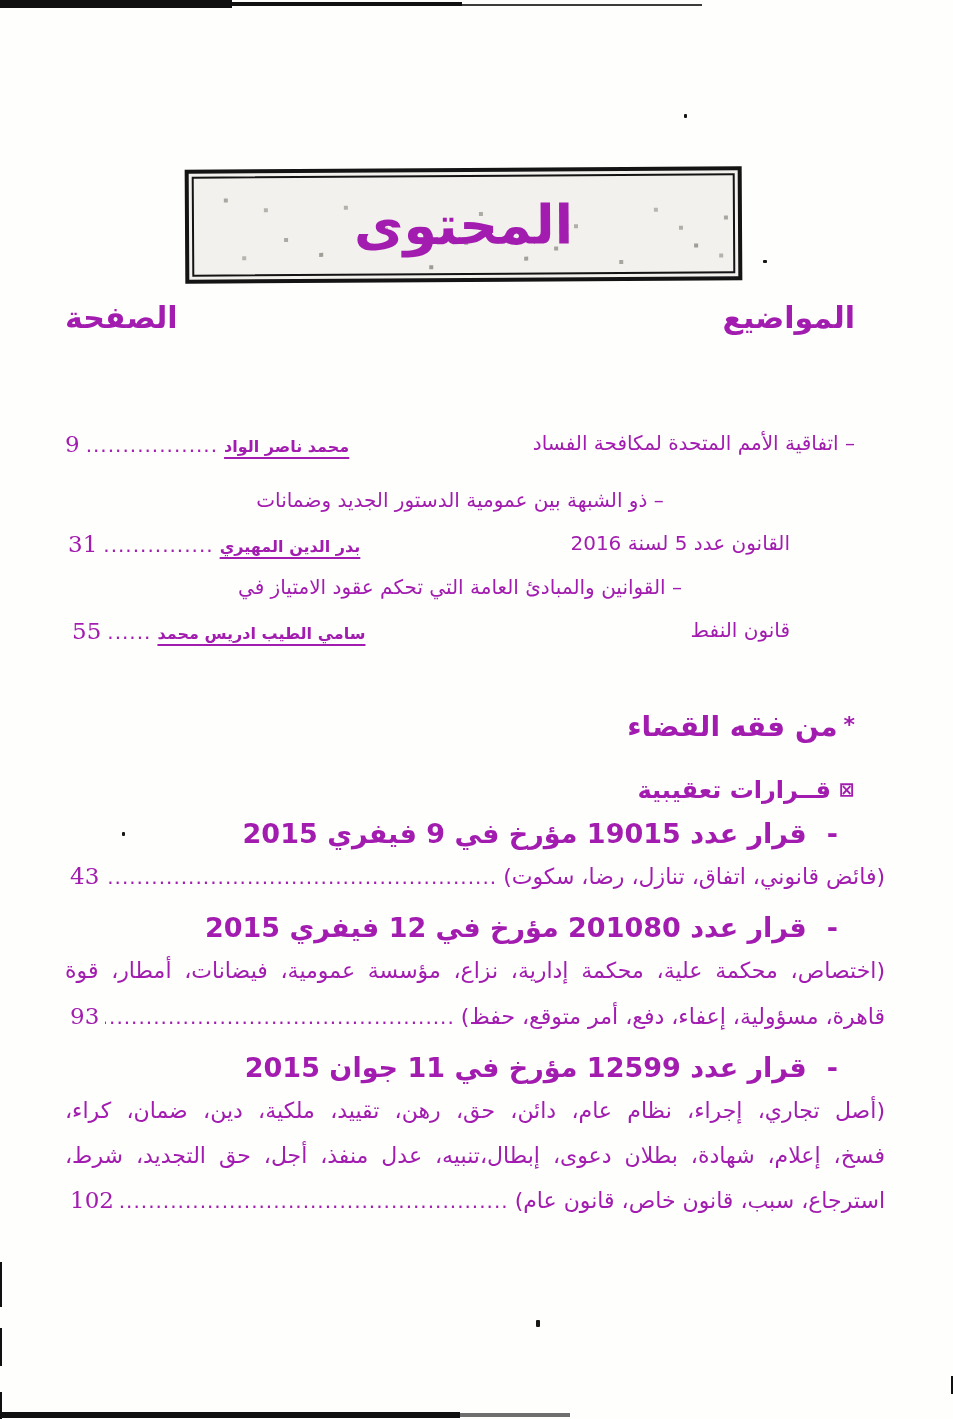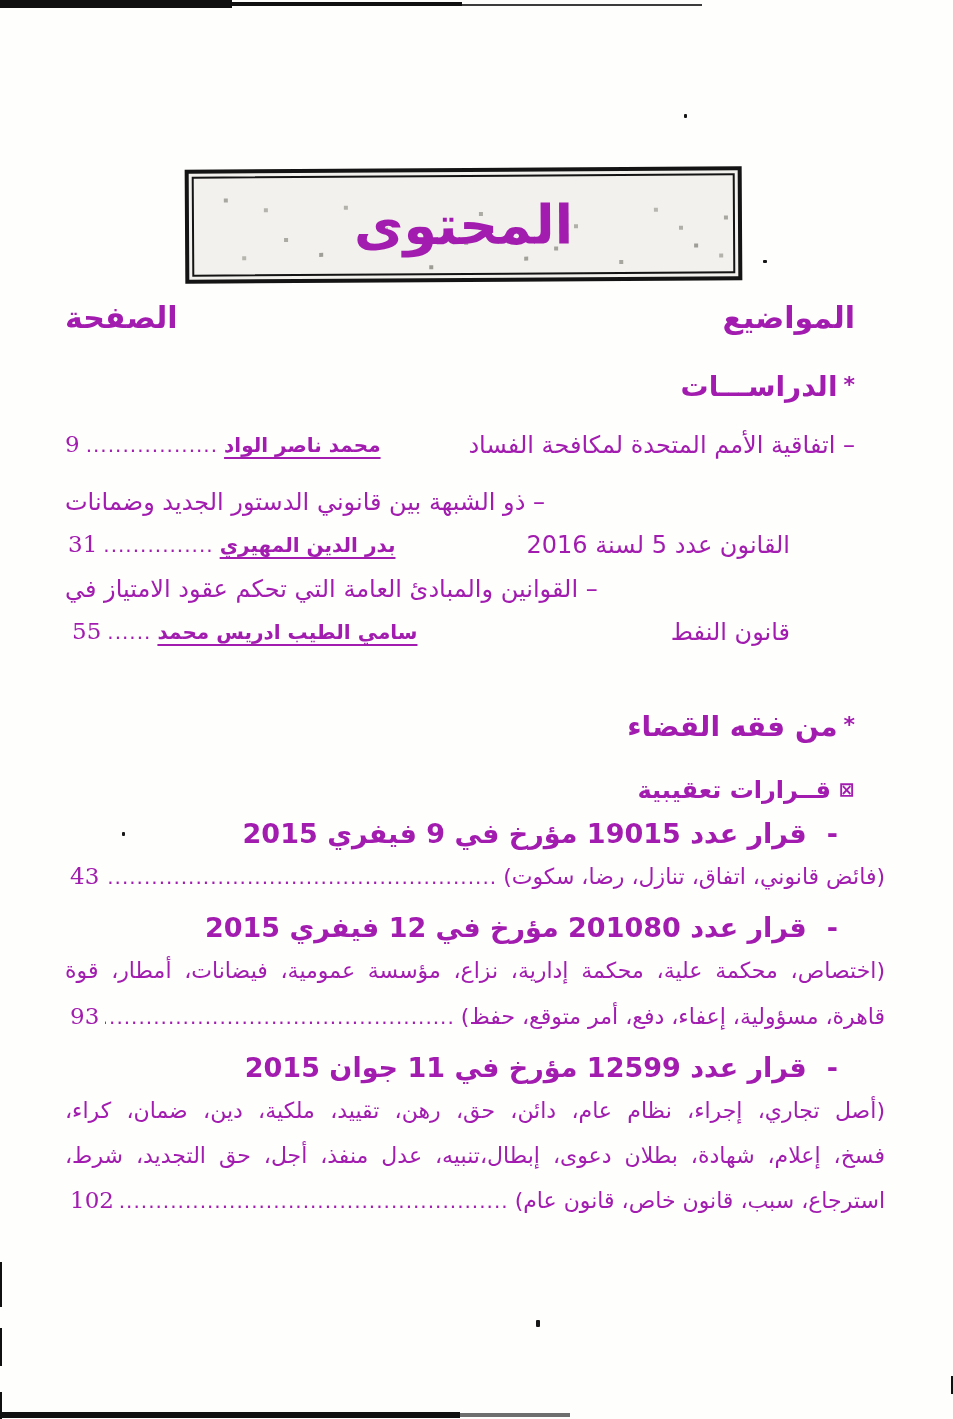--- a/index.html
+++ b/index.html
@@ -46,23 +46,23 @@
       395px 64px #a7a69e,430px 12px #b8b7af,470px 48px #9f9e96,120px 8px #b3b2aa,
       60px 40px #acaba3,330px 50px #a5a49c,455px 30px #b1b0a8,240px 44px #b6b5ad,
       500px 20px #a8a79f,495px 58px #b4b3ab;
   }
   .title-text{position:relative;font-size:54px;font-weight:bold;letter-spacing:1px;}
   
   .row{position:absolute;left:65px;right:98px;}
   .flexrow{display:flex;justify-content:space-between;align-items:flex-start;}
   .hdr{font-size:30px;font-weight:bold;}
   .section-head{font-size:28px;font-weight:bold;text-align:right;}
-  .entry-text{font-size:24px;text-align:left;}
+  .entry-text{font-size:20px;text-align:center;}
   .author-group{display:flex;align-items:baseline;white-space:nowrap;direction:rtl;}
-  .author{font-size:20px;font-weight:bold;text-decoration:underline;text-decoration-thickness:2px;text-underline-offset:5px;}
+  .author{font-size:16px;font-weight:bold;text-decoration:underline;text-decoration-thickness:2px;text-underline-offset:5px;}
   .lead-dots{font-size:20px;letter-spacing:1px;margin:0 6px;}
   .pagenum{font-family:"DejaVu Serif","DejaVu Sans",serif;font-size:23px;}
   .sub-head{font-size:24px;font-weight:bold;text-align:right;}
   .sub-bullet{font-size:19px;font-weight:bold;margin-left:8px;position:relative;top:-2px;}
   .dec-title{font-size:27px;font-weight:bold;text-align:right;}
   .dec-dash{margin-left:20px;}
   .kw{font-size:22px;}
   .kw-just{text-align:justify;text-align-last:justify;word-spacing:1px;}
   .kw-leader{display:flex;align-items:baseline;}
   .kw-leader .kw-text{white-space:nowrap;margin-left:6px;}
@@ -92,34 +92,31 @@
     <div class="title-box-inner">
       <span class="title-text">المحتوى</span>
     </div>
   </div>
 
   <div class="row flexrow" style="top:300px;">
     <span class="hdr">المواضيع</span>
     <span class="hdr">الصفحة</span>
   </div>
 
-  <div class="row section-head" style="top:370px;">
-    <span class="star">*</span><span>الدراســـات</span>
-  </div>
 
   <div class="row flexrow" style="top:431px;">
     <span class="entry-text">– اتفاقية الأمم المتحدة لمكافحة الفساد</span>
     <span class="author-group">
       <span class="author">محمد ناصر الواد</span>
       <span class="lead-dots">..................</span>
       <span class="pagenum">9</span>
     </span>
   </div>
 
-  <div class="row entry-text" style="top:488px;">– ذو الشبهة بين قانوني الدستور الجديد وضمانات</div>
+  <div class="row entry-text" style="top:488px;">– ذو الشبهة بين عمومية الدستور الجديد وضمانات</div>
   <div class="row flexrow" style="top:531px;left:68px;right:163px;">
     <span class="entry-text">القانون عدد 5 لسنة 2016</span>
     <span class="author-group">
       <span class="author">بدر الدين المهيري</span>
       <span class="lead-dots">...............</span>
       <span class="pagenum">31</span>
     </span>
   </div>
 
   <div class="row entry-text" style="top:575px;">– القوانين والمبادئ العامة التي تحكم عقود الامتياز في</div>

